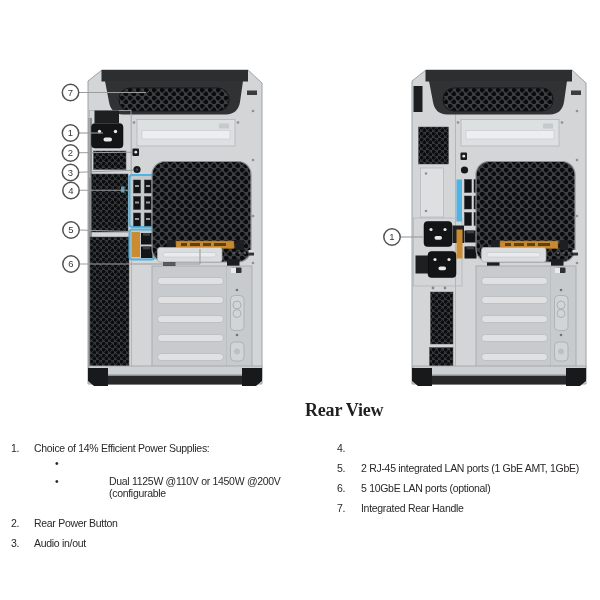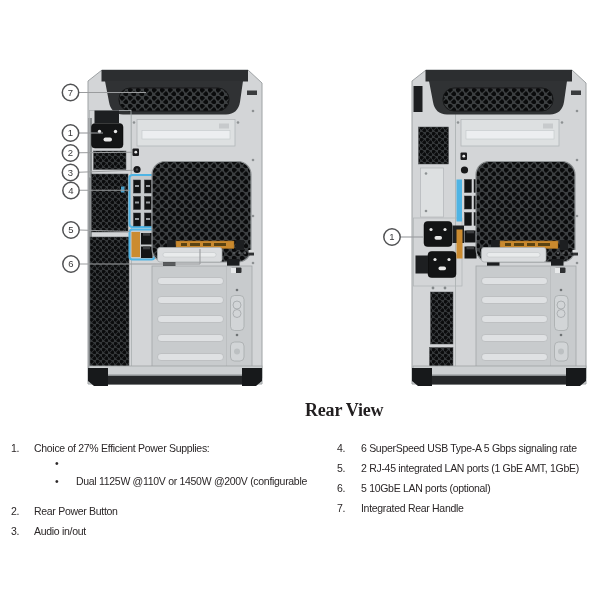--- a/index.html
+++ b/index.html
@@ -17,21 +17,21 @@
   .num{flex:0 0 23px;}
   #col-right .num{flex:0 0 24px;}
   .bullets{margin-left:44px;}
   .bullet{display:flex;}
   .bullet .bdot{flex:0 0 21px;}
   .bullet.b1{margin-top:2px;}
   .bullet.b2{margin-top:5.5px;}
   .li.item2{margin-top:17.5px;}
   .li.item3{margin-top:7.5px;}
   #col-right .li{margin-bottom:7.5px;}
-  .bline{display:block;}
+  .bline{display:block;margin-left:33px;}
 </style>
 </head>
 <body>
 
 <div id="page">
 
   <div id="figure">
   <svg width="600" height="415" viewBox="0 0 600 415" xmlns="http://www.w3.org/2000/svg">
     <defs>
       <pattern id="hexL" width="8" height="8" patternUnits="userSpaceOnUse">
@@ -360,21 +360,21 @@
       </g>
     </g>
   </svg>
   </div>
 
   <div id="legend-title">Rear View</div>
 
   <div id="col-left" class="col">
     <div class="li">
       <span class="num">1.</span>
-      <span>Choice of 27% Efficient Power Supplies:</span>
+      <span>Choice of 14% Efficient Power Supplies:</span>
     </div>
     <div class="bullets">
       <div class="bullet b1">
         <span class="bdot">•</span>
       </div>
       <div class="bullet b2">
         <span class="bdot">•</span>
         <span>
             <span class="bline">Dual 1125W @110V or 1450W @200V (configurable</span>
           </span>
@@ -386,21 +386,20 @@
     </div>
     <div class="li item3">
       <span class="num">3.</span>
       <span>Audio in/out</span>
     </div>
   </div>
 
   <div id="col-right" class="col">
     <div class="li">
       <span class="num">4.</span>
-      <span>6 SuperSpeed USB Type-A 5 Gbps signaling rate</span>
     </div>
     <div class="li">
       <span class="num">5.</span>
       <span>2 RJ-45 integrated LAN ports (1 GbE AMT, 1GbE)</span>
     </div>
     <div class="li">
       <span class="num">6.</span>
       <span>5 10GbE LAN ports (optional)</span>
     </div>
     <div class="li">

